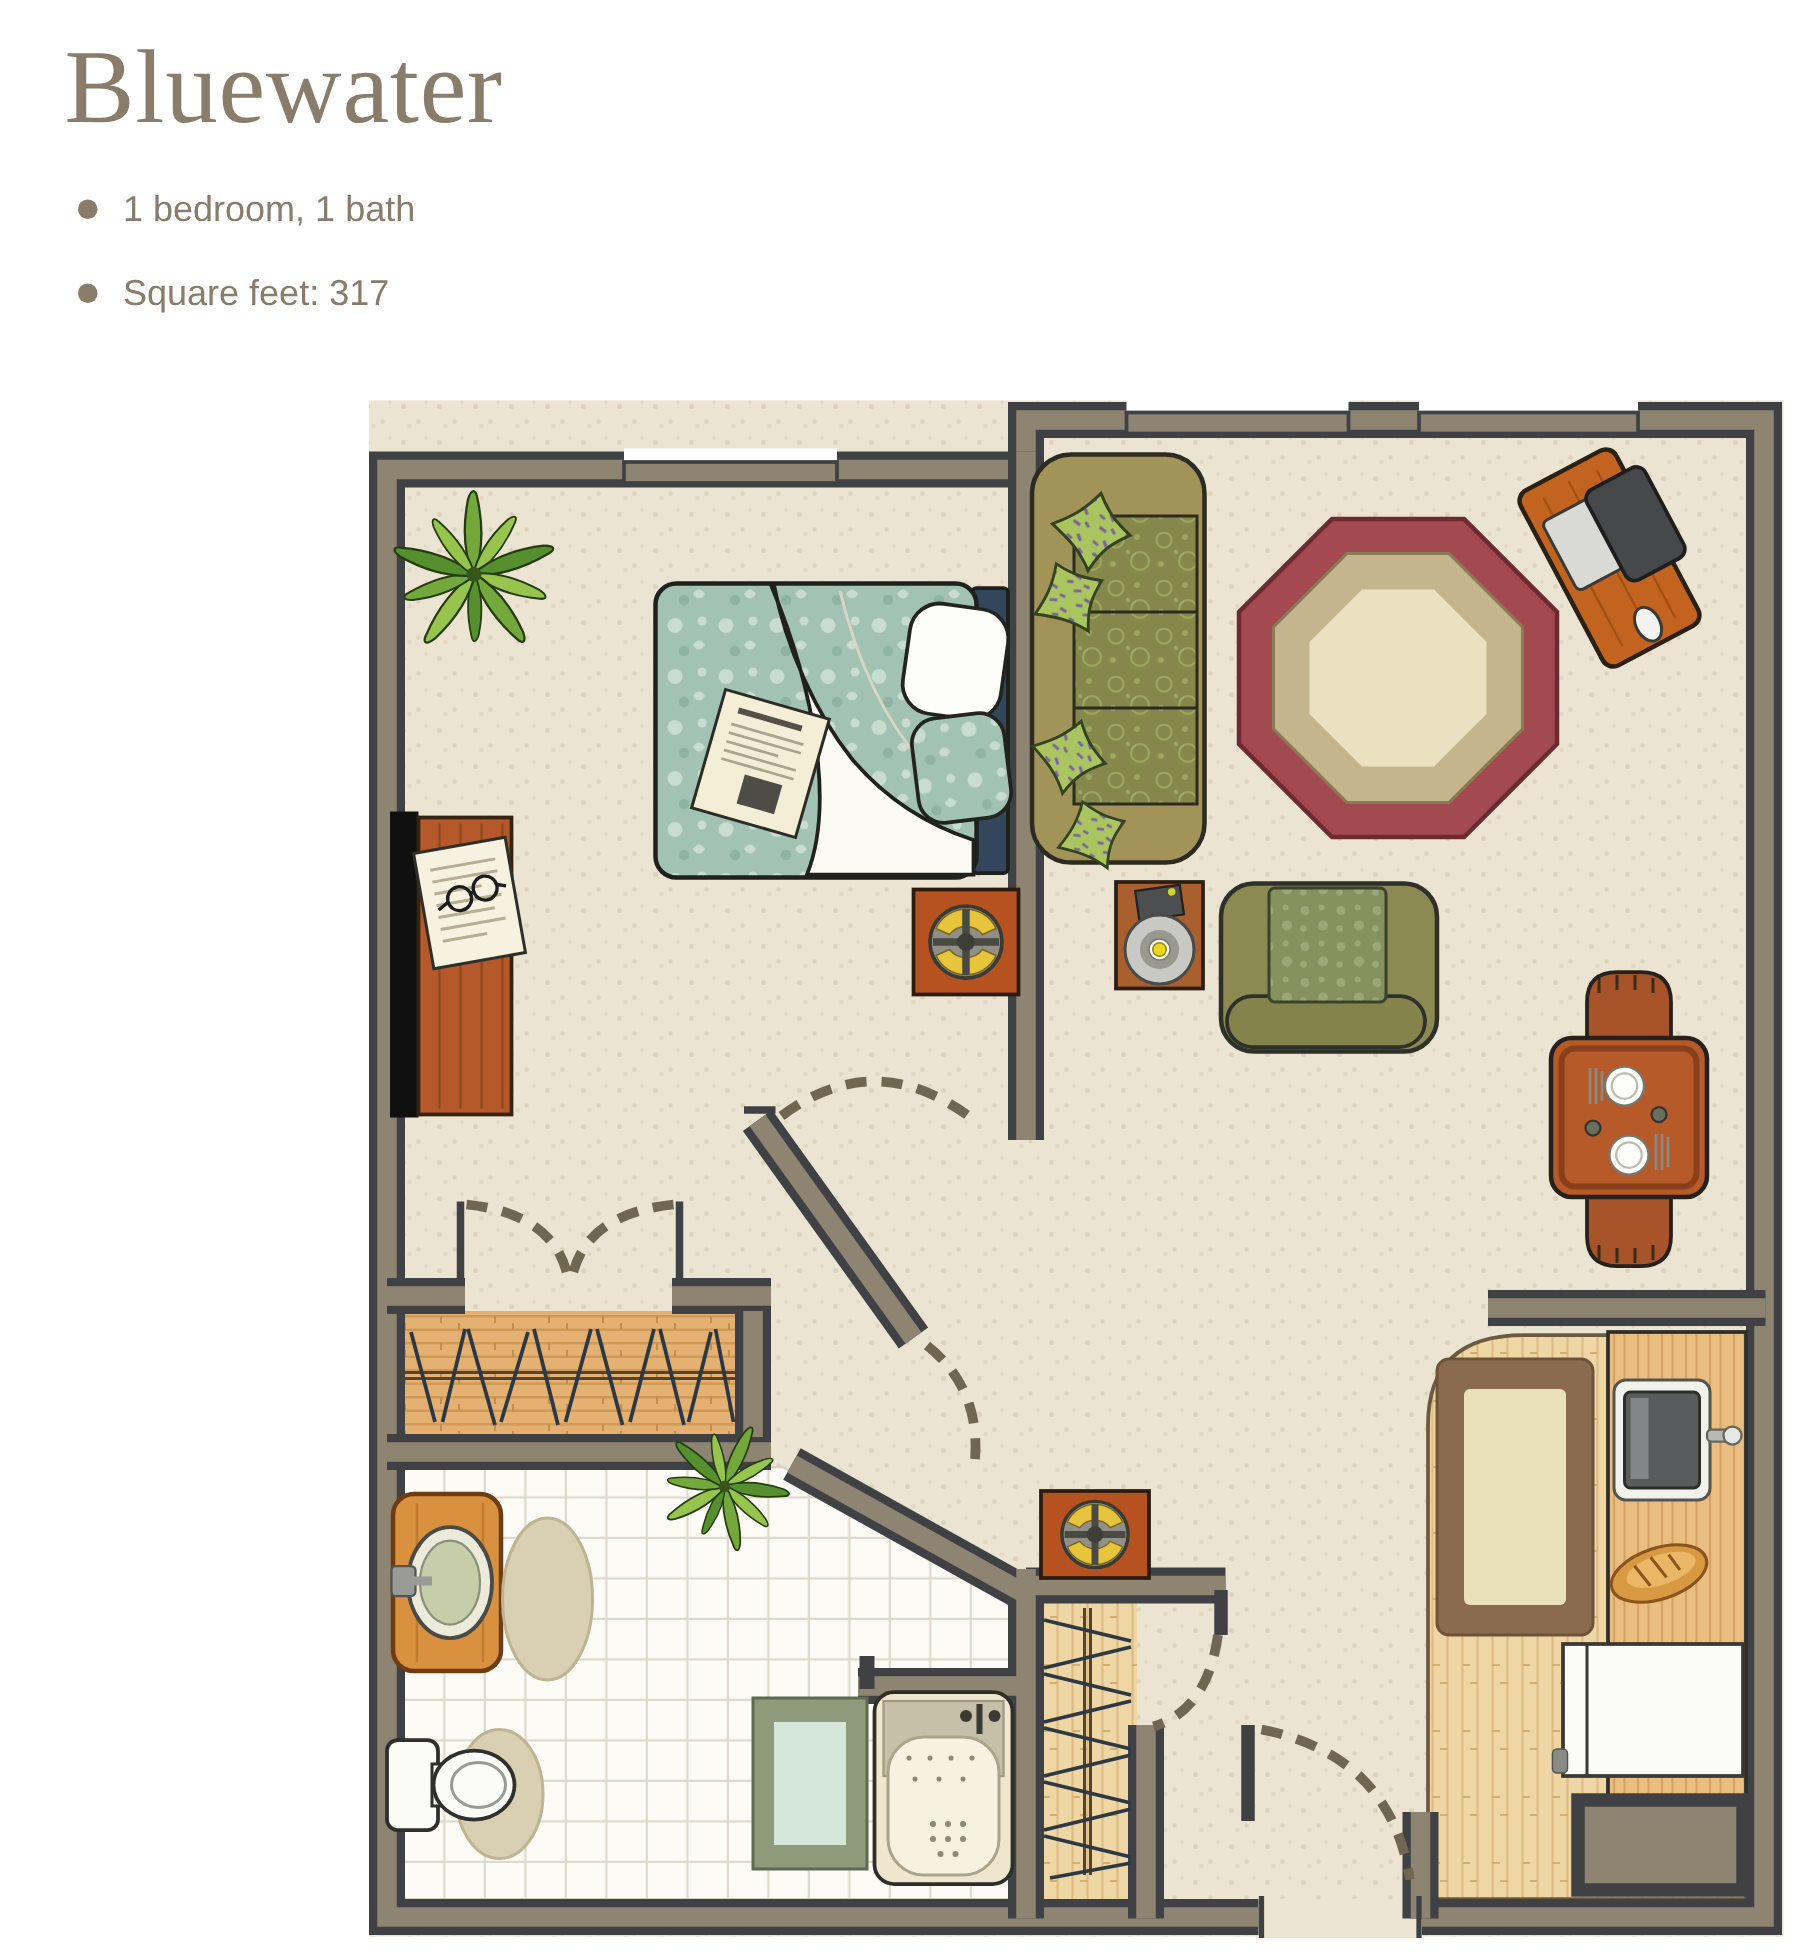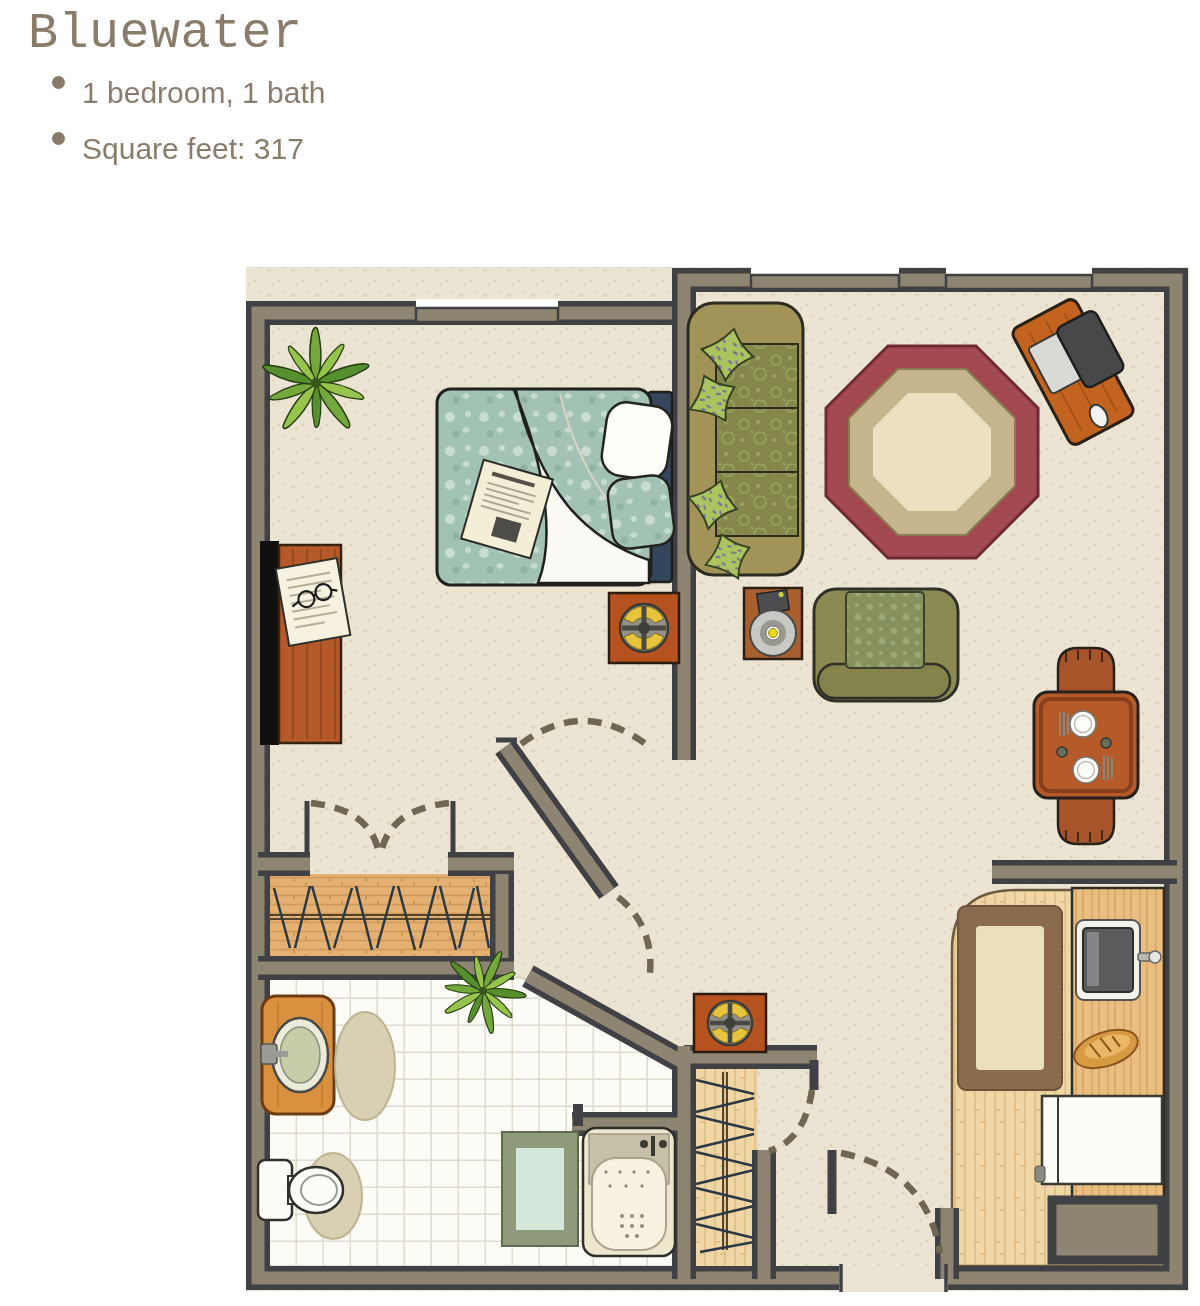--- a/index.html
+++ b/index.html
@@ -1,23 +1,23 @@
 <!DOCTYPE html>
 <html style="--inkText: #8a7c6a; --wallFill: #8e8472; --wallEdge: #3f4145; --carpet: #ece4d2; --tile: #fcfbf5; --woodCloset: #e4b172; --kitchenFloor: #eed6a5; --furnWood: #b5592a; --oliveSofa: #a29459; --oliveCushion: #85874b; --pillowGreen: #aac55f; --rugMaroon: #a34a50; --rugTan: #c4b58d; --rugCream: #ebe1c0; --bedTeal: #a2c2b4; --headboardNavy: #33465c; --matGreen: #8e9a7a; --matInner: #d5e7da; --beigeRug: #d9d0b3; --doorDash: #6f6752;"><head>
 <meta charset="utf-8">
 <style>
   html,body{margin:0;padding:0;background:#fff;}
   .page{position:relative;width:1200px;height:1306px;background:#fff;overflow:hidden;
         font-family:"Liberation Sans",sans-serif;}
   .header{position:absolute;left:28px;top:8px;}
-  .title{margin:0;font-family:Liberation Mono, monospace;font-weight:400;
-         font-size:50px;line-height:1.04;color:var(--inkText);letter-spacing:.5px;}
+  .title{margin:15px;font-family:Liberation Serif, serif;font-weight:400;
+         font-size:70px;line-height:1.04;color:var(--inkText);letter-spacing:.5px;}
   .features{list-style:none;margin:16px 0 0 0;padding:0;}
-  .features li{display:flex;align-items:flex-start;gap:17px;height:56px;
-               font-size:30px;color:var(--inkText);font-weight:400;}
+  .features li{display:flex;align-items:center;gap:17px;height:56px;
+               font-size:24px;color:var(--inkText);font-weight:400;}
   .dot{width:13px;height:13px;border-radius:50%;background:var(--inkText);
        margin-left:24px;flex:0 0 auto;}
   svg{position:absolute;left:0;top:0;}
   .wall-dark{fill:none;stroke:var(--wallEdge);stroke-width:24;stroke-linecap:butt;stroke-linejoin:miter;}
   .wall-core{fill:none;stroke:var(--wallFill);stroke-width:13;stroke-linecap:butt;stroke-linejoin:miter;}
   .stub{fill:none;stroke:var(--wallEdge);stroke-linecap:butt;}
   .dash{fill:none;stroke:var(--doorDash);stroke-width:6.5;stroke-dasharray:14 10;stroke-linecap:butt;}
   .leaf{stroke:#243c10;stroke-width:1.5;}
 </style>
 </head>

